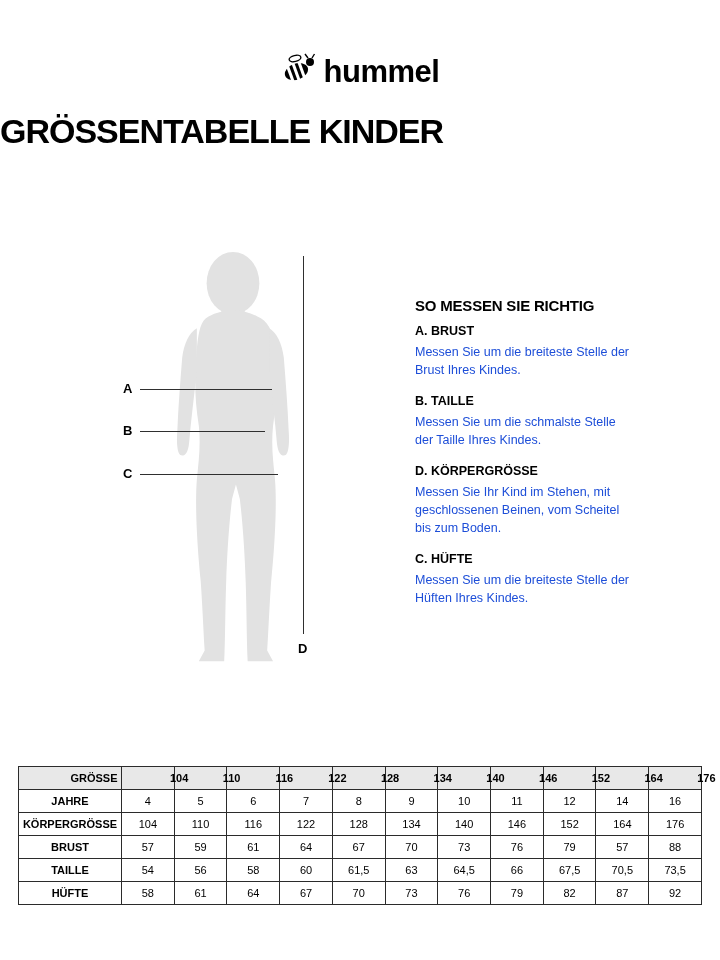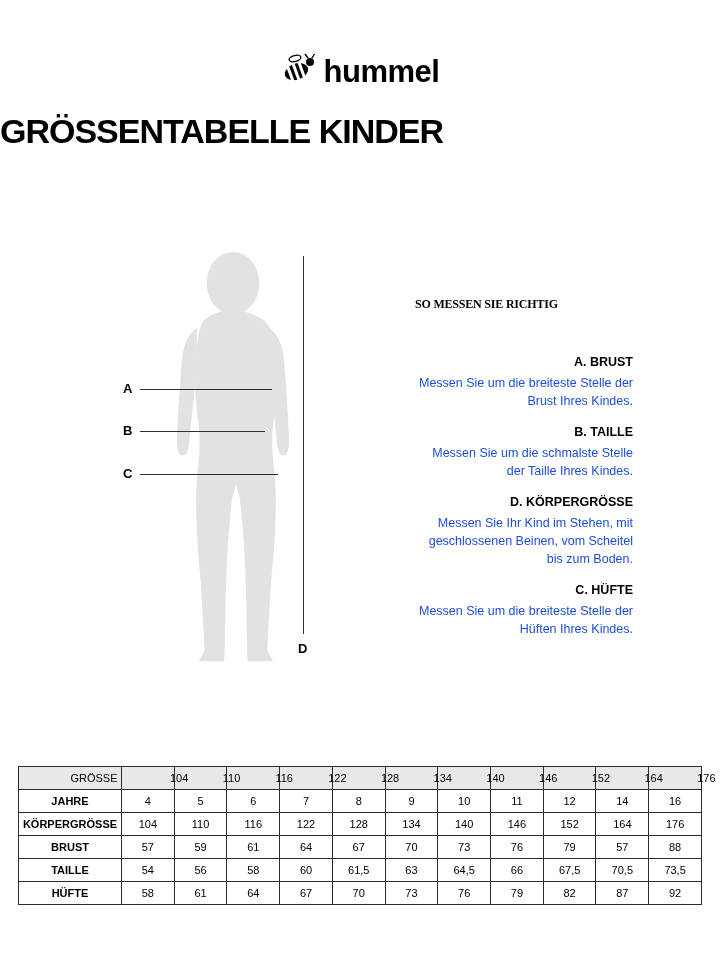--- a/index.html
+++ b/index.html
@@ -72,27 +72,26 @@
   .mlabel-c { left: 123px; top: 466px; }
   .mlabel-d { left: 298px; top: 641px; }
 
   
   .instructions {
     position: absolute;
     left: 415px; top: 297px;
     width: 218px;
   }
   .instructions-title {
-    font-size: 12px;
+    font-size: 15px;
     font-weight: 800;
     letter-spacing: -0.2px;
-    margin: 0 0 43px 0;
-    font-family: Liberation Serif, serif;
-  }
-  .instr-item { margin-bottom: 15px; text-align: right; }
+    margin: 0 0 10px 0;
+  }
+  .instr-item { margin-bottom: 15px; }
   .instr-heading {
     font-size: 12.5px;
     font-weight: 800;
     margin: 0 0 5px 0;
   }
   .instr-text {
     font-size: 12.5px;
     line-height: 18px;
     margin: 0;
     color: #1d4ed8;
@@ -113,21 +112,21 @@
     font-size: 11px;
     height: 23px;
     padding: 0;
   }
   .size-table td.label-cell {
     font-weight: 700;
   }
   .size-table col.label-col { width: 103px; }
   .size-table tr.header-row td {
     background: #e8e8e8;
-    font-weight: 400;
+    font-weight: 700;
     padding-left: 48px;
   }
 </style>
 </head>
 <body>
 
 <div class="page">
 
   <div class="logo">
     <span>

